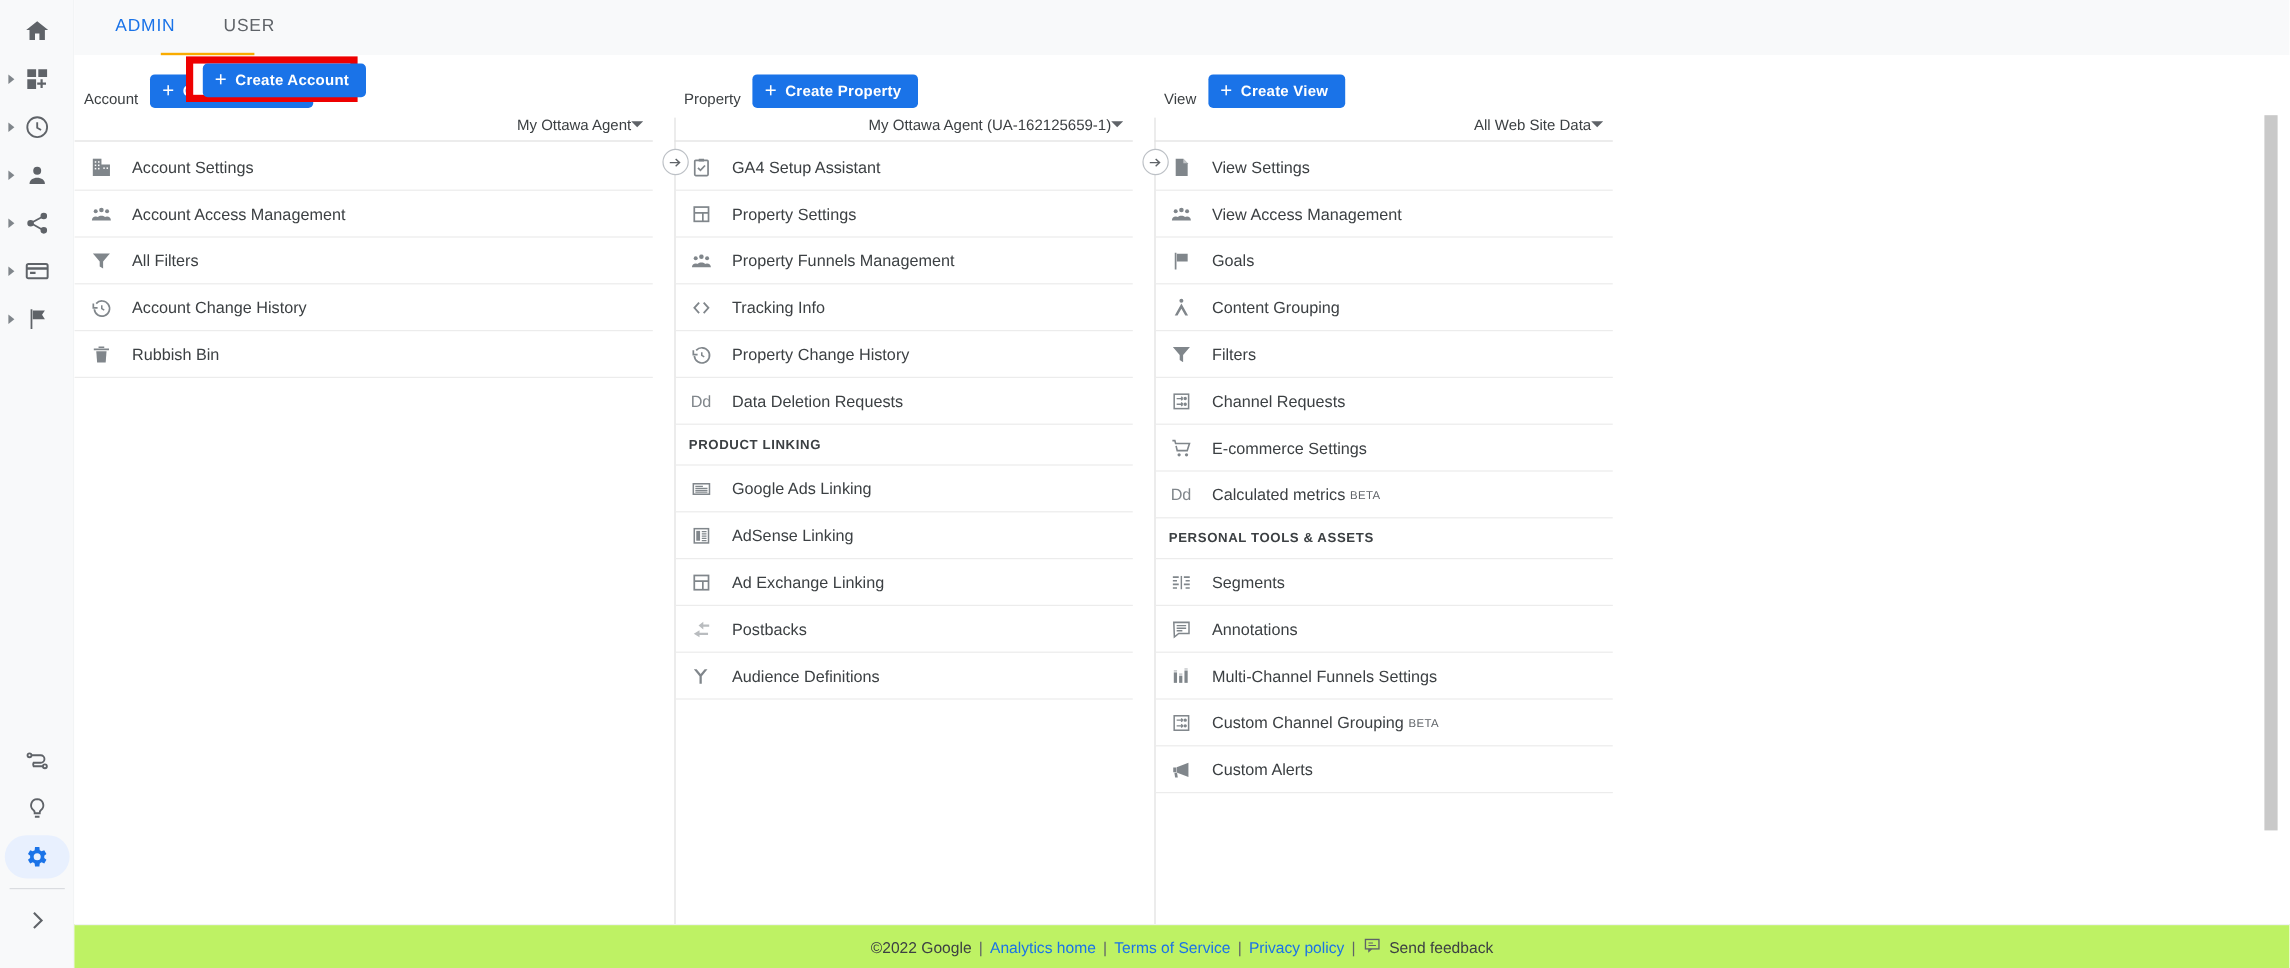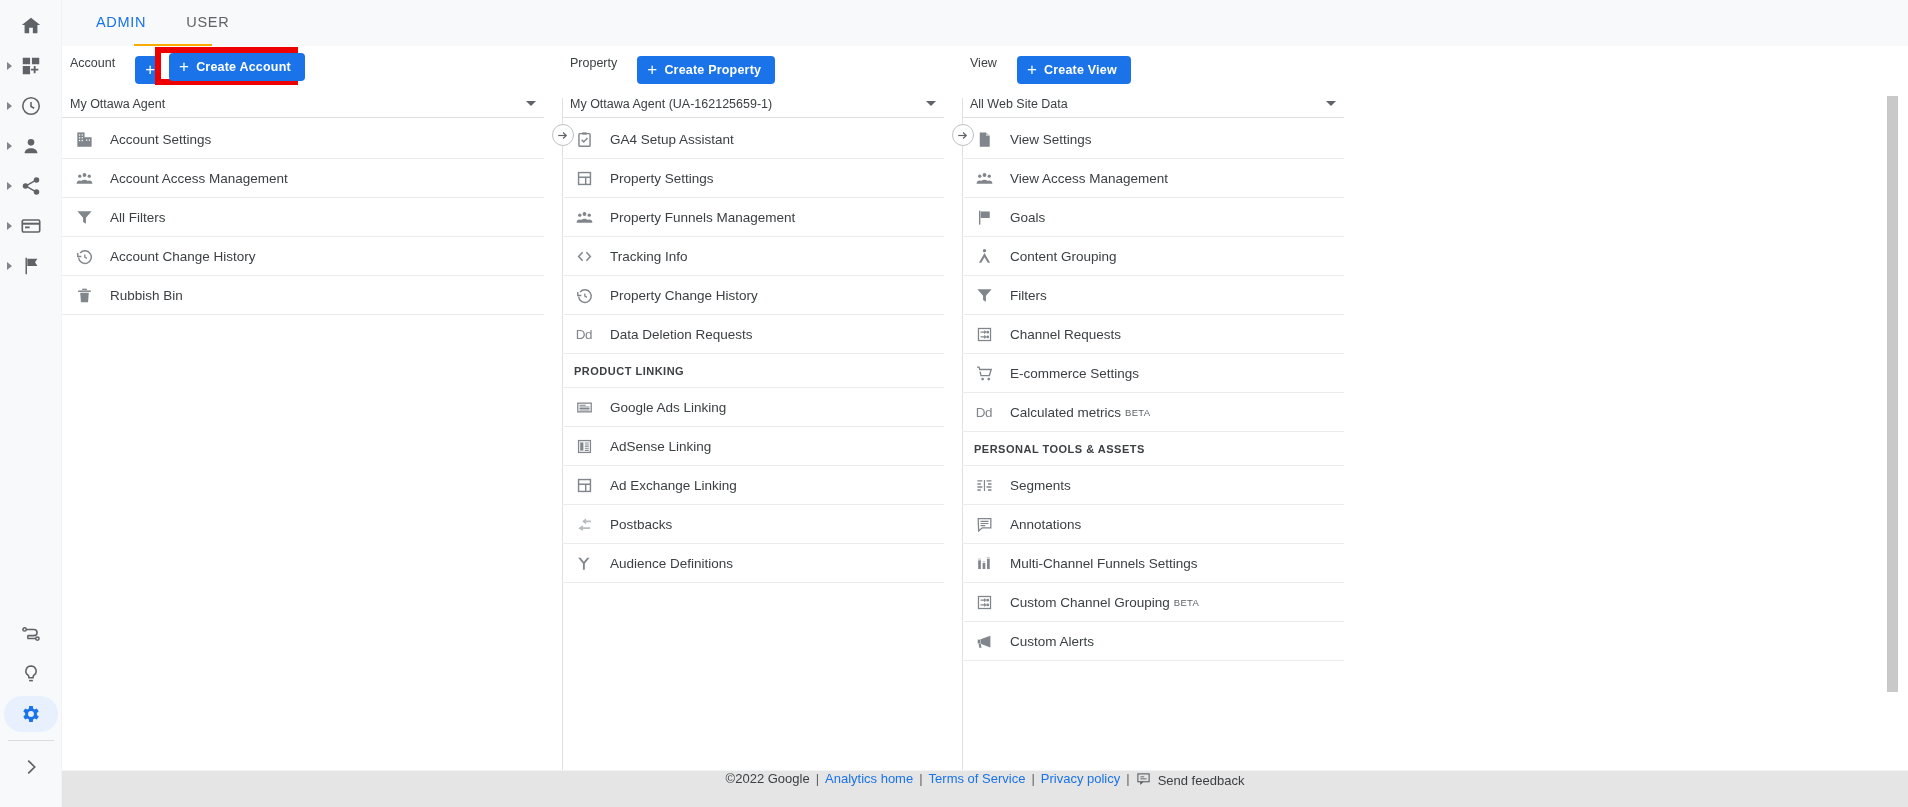--- a/index.html
+++ b/index.html
@@ -68,38 +68,38 @@
   .col {
     position: relative;
     padding-top: 10px;
   }
   .col-acct { width: 500px; flex:0 0 500px; }
   .col-prop { width: 400px; flex:0 0 400px; }
   .col-view { width: 400px; flex:0 0 400px; }
   .col-tail { flex: 1 1 auto; }
 
   .col-head {
-    display:flex; align-items:flex-start; gap:20px;
+    display:flex; align-items:flex-end; gap:10px;
     height: 34px; padding-left: 8px;
   }
   .col-head .lbl { font-size: 12.5px; color: #3c4043; }
   .cbtn {
     display:inline-flex; align-items:center; gap:7px;
     height: 28px; padding: 0 14px 0 10px;
     background:#1a73e8; color:#fff;
     border-radius: 4px; border:none;
     font-size: 12.5px; font-weight: bold;
     letter-spacing:.2px; cursor:pointer;
     font-family:"Liberation Sans", sans-serif;
     white-space:nowrap;
   }
   .cbtn .plus { font-size: 17px; font-weight: 400; line-height: 1; position:relative; top:-1px;}
 
   .selector {
-    display:flex; align-items:center; justify-content:space-between;
+    display:flex; align-items:center; justify-content:flex-end;
     height: 28px; padding: 0 8px 0 8px;
     border-bottom: 1px solid #e0e0e0;
     margin-right: 18px;
     cursor:pointer;
   }
   .selector .sel-txt { font-size: 12.5px; color: #3c4043; }
   .selector .sel-caret {
     width:0;height:0;
     border-top: 5px solid #5f6368;
     border-left: 5px solid transparent;
@@ -143,22 +143,22 @@
     background: transparent;
   }
   .scrollthumb {
     position:absolute; top: 4px; left:0; width:11px; height: 596px;
     background:#c9c9c9; border-radius: 0px;
   }
 
   
   .footer {
     flex:0 0 37px; height: 37px;
-    background:#e5e5e5;
-    display:flex; align-items:flex-start; justify-content:center;
+    background:#bef264;
+    display:flex; align-items:center; justify-content:center;
     font-size: 13px; color:#3c4043;
     border-top: 1px solid #f1f3f4;
     gap: 0px;
   }
   .footer a { color:#1a73e8; text-decoration:none; cursor:pointer; }
   .footer .sep { color:#5f6368; margin: 0 6px; }
   .fb { display:inline-flex; align-items:center; gap:7px; color:#3c4043; cursor:pointer;}
   .fb svg { width:15px; height:15px; color:#5f6368; }
 
   

